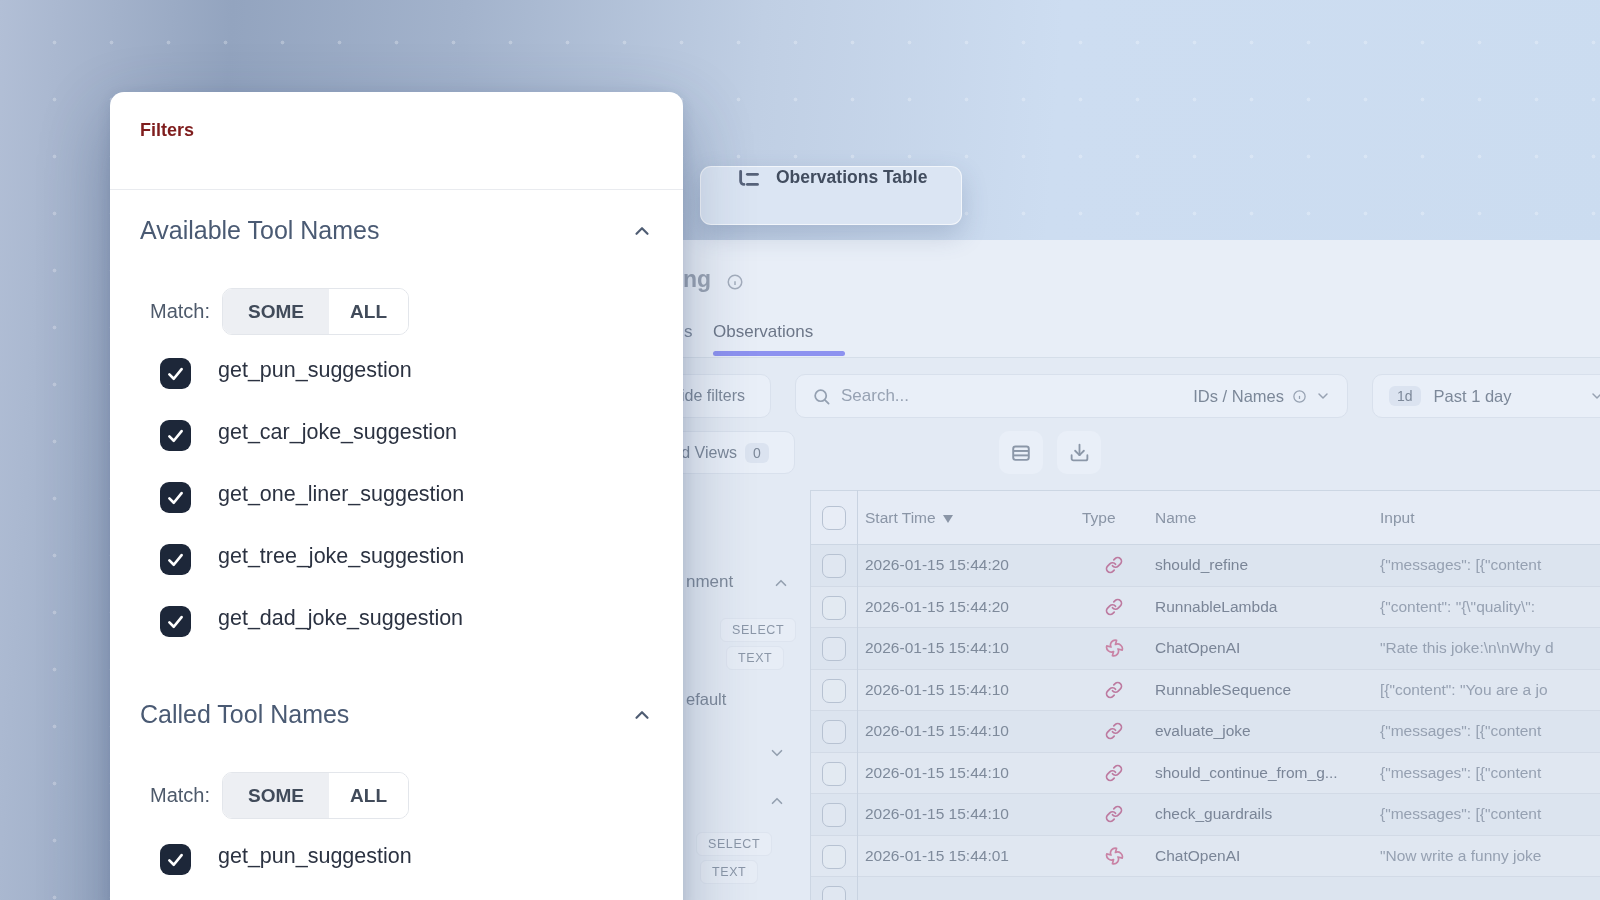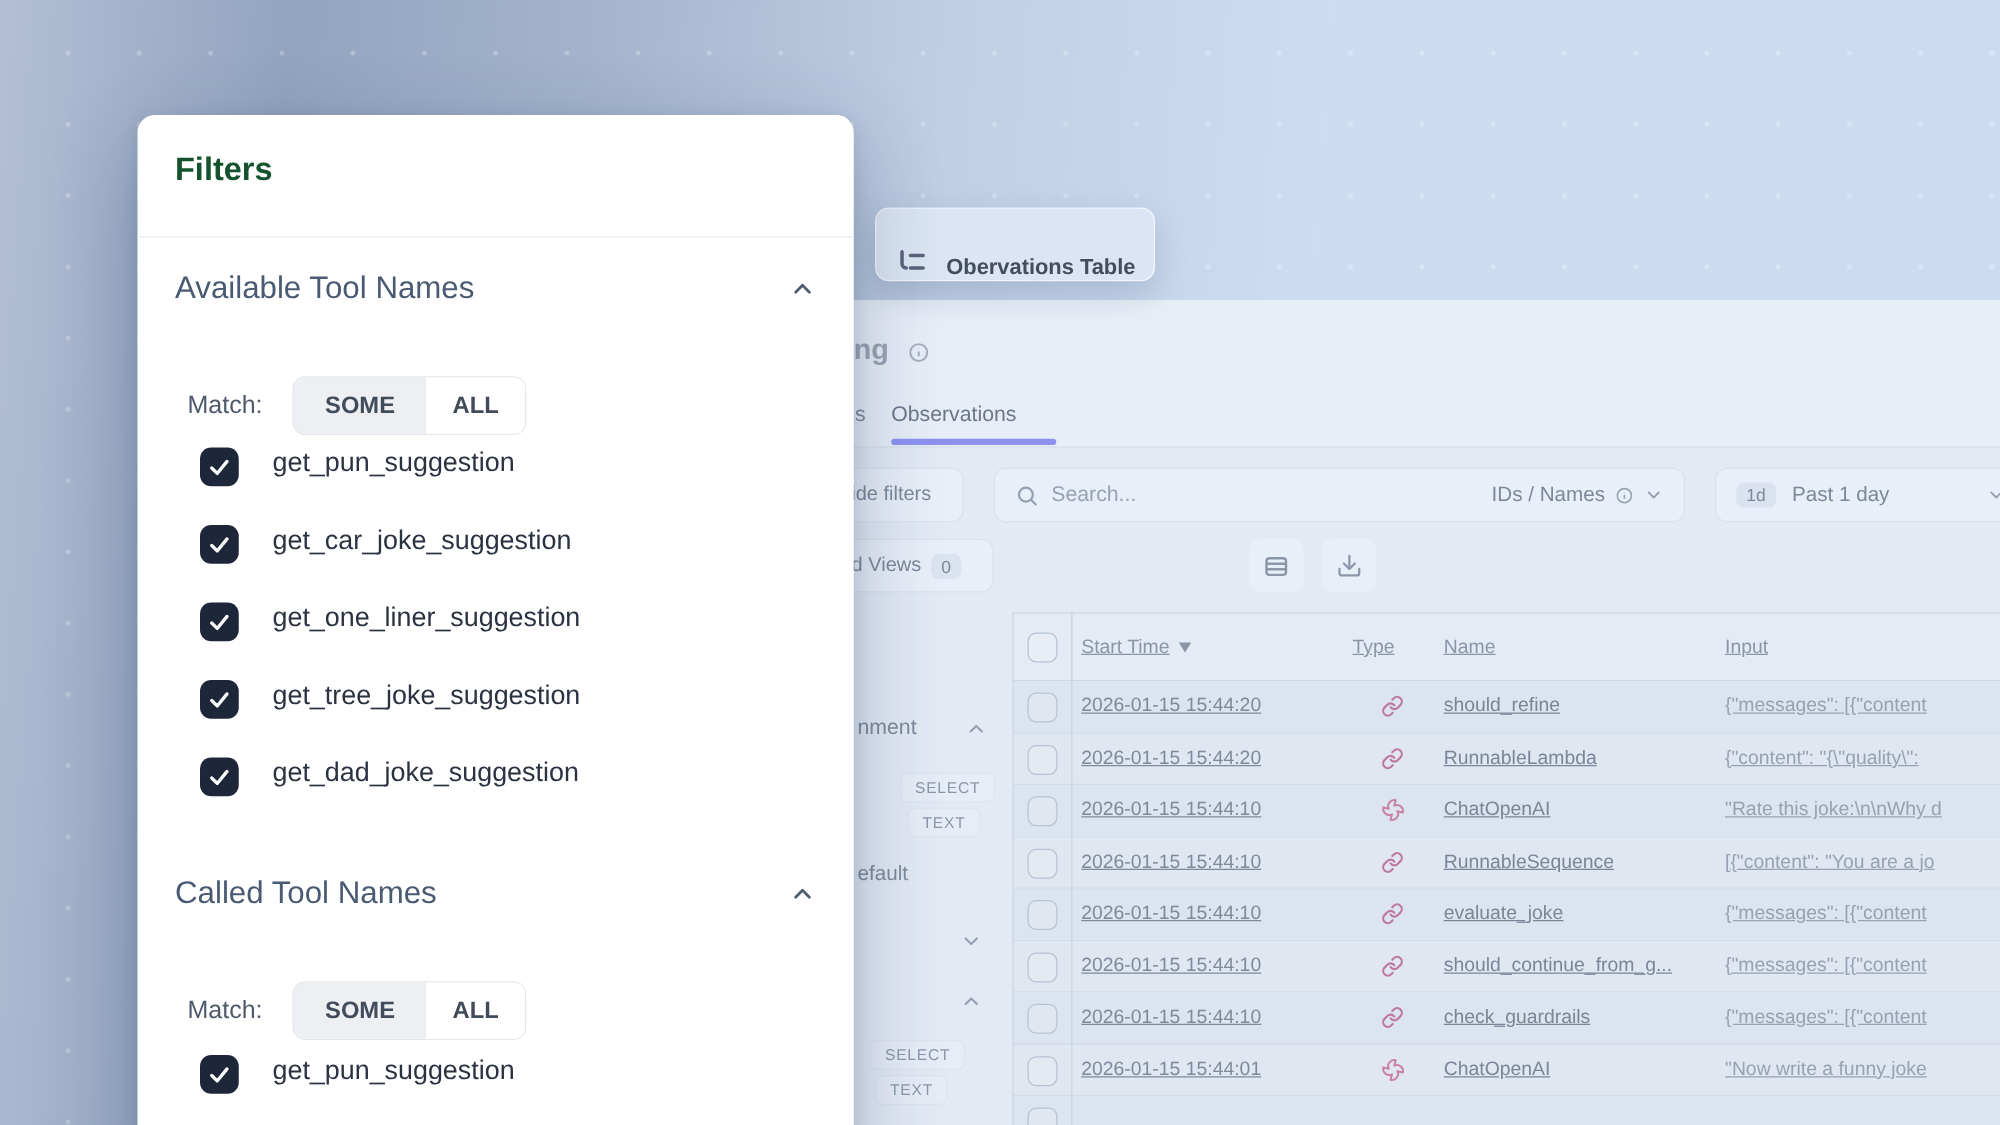--- a/index.html
+++ b/index.html
@@ -36,45 +36,45 @@
   .mini-pill { background:#e7edf6; border:1px solid #dde4ef; border-radius:6px;
     color:#8b97a8; font-size:12.5px; letter-spacing:.6px; padding:4px 11px; }
   .remnant-text { color:#7e8a9b; font-size:17px; }
 
   
   .tbl-header { background:#e5ebf5; border-top:1px solid #ccd6e3; border-bottom:1px solid #ccd6e3;
     color:#8a95a6; font-size:15.5px; }
   .row { position:absolute; left:210px; width:790px; height:41.5px; border-bottom:1px solid #d2dae6; }
   .row:nth-child(odd) { background:#dce4ef; }
   .row:nth-child(even) { background:#e0e7f1; }
-  .cell { position:absolute; top:50%; transform:translateY(-50%); white-space:nowrap;text-decoration:underline; }
+  .cell { position:absolute; top:50%; transform:translateY(-50%); white-space:nowrap; }
   .cell.time { left:55px; font-size:15.5px; color:#7e8a9b; }
   .cell.name { left:345px; font-size:15.5px; color:#7a8597; }
   .cell.input { left:570px; font-size:15.5px; color:#96a1b2; }
   .cell.typeicon { left:295px; }
   .cbx { width:24px; height:24px; border:1.5px solid #b7c2d2; border-radius:7px; background:rgba(255,255,255,0.12); }
   .col-divider { position:absolute; left:257px; top:250px; bottom:0; width:1px; background:#c9d3e1; }
   .tbl-left-border { position:absolute; left:210px; top:250px; bottom:0; width:1px; background:#ccd6e3; }
   .sort-tri { display:inline-block; width:0; height:0; border-left:5.5px solid transparent;
     border-right:5.5px solid transparent; border-top:8px solid #8a95a6; margin-left:7px; }
 
   
-  .overlay-pill { left:700px; top:166px; height:59px; display:flex; align-items:flex-end; gap:14px;
-    padding:0 15px; background:#dbe5f3; border:1px solid rgba(255,255,255,0.65); border-radius:11px;
+  .overlay-pill { left:700px; top:166px; height:59px; display:flex; align-items:flex-start; gap:14px;
+    padding:0 34px; background:#dbe5f3; border:1px solid rgba(255,255,255,0.65); border-radius:11px;
     box-shadow:0 10px 26px rgba(60,84,124,0.22); z-index:5; }
   .overlay-pill span { font-size:17.5px; font-weight:700; color:#424d5f; }
 
   
   .panel { left:110px; top:92px; width:573px; height:860px; background:#ffffff; border-radius:14px;
     box-shadow:0 26px 70px rgba(35,55,95,0.32), 0 4px 14px rgba(35,55,95,0.12); z-index:6; }
-  .panel-title { position:absolute; left:30px; top:28px; font-size:26px; font-weight:700; color:#14532d; }
+  .panel-title { position:absolute; left:30px; top:28px; font-size:18px; font-weight:700; color:#7f1d1d; }
   .panel-divider { position:absolute; left:0; top:97px; width:573px; height:1px; background:#e9ebef; }
   .section-head { position:absolute; left:30px; width:513px; display:flex; align-items:center; justify-content:space-between; }
   .section-head h3 { font-size:25px; font-weight:500; color:#4a5a73; }
-  .match-row { position:absolute; left:40px; display:flex; align-items:center; gap:24px;margin-top:13px; }
+  .match-row { position:absolute; left:40px; display:flex; align-items:center; gap:12px; }
   .match-label { font-size:20px; color:#4e5a6b; }
   .seg-toggle { display:flex; border:1px solid #e3e6eb; border-radius:10px; overflow:hidden; height:47px; }
   .seg { display:flex; align-items:center; justify-content:center; font-size:19px; font-weight:700; color:#414b5a; }
   .seg.selected { background:#edeff3; }
   .seg.unselected { background:#ffffff; }
   .tool-list { position:absolute; left:50px; width:500px; }
   .tool-item { height:62px; display:flex; gap:27px; }
   .dark-cbx { width:31px; height:31px; background:#1d2739; border-radius:9px; flex:0 0 auto;
     display:flex; align-items:center; justify-content:center; }
   .tool-label { font-size:21.5px; color:#2b3241; }

